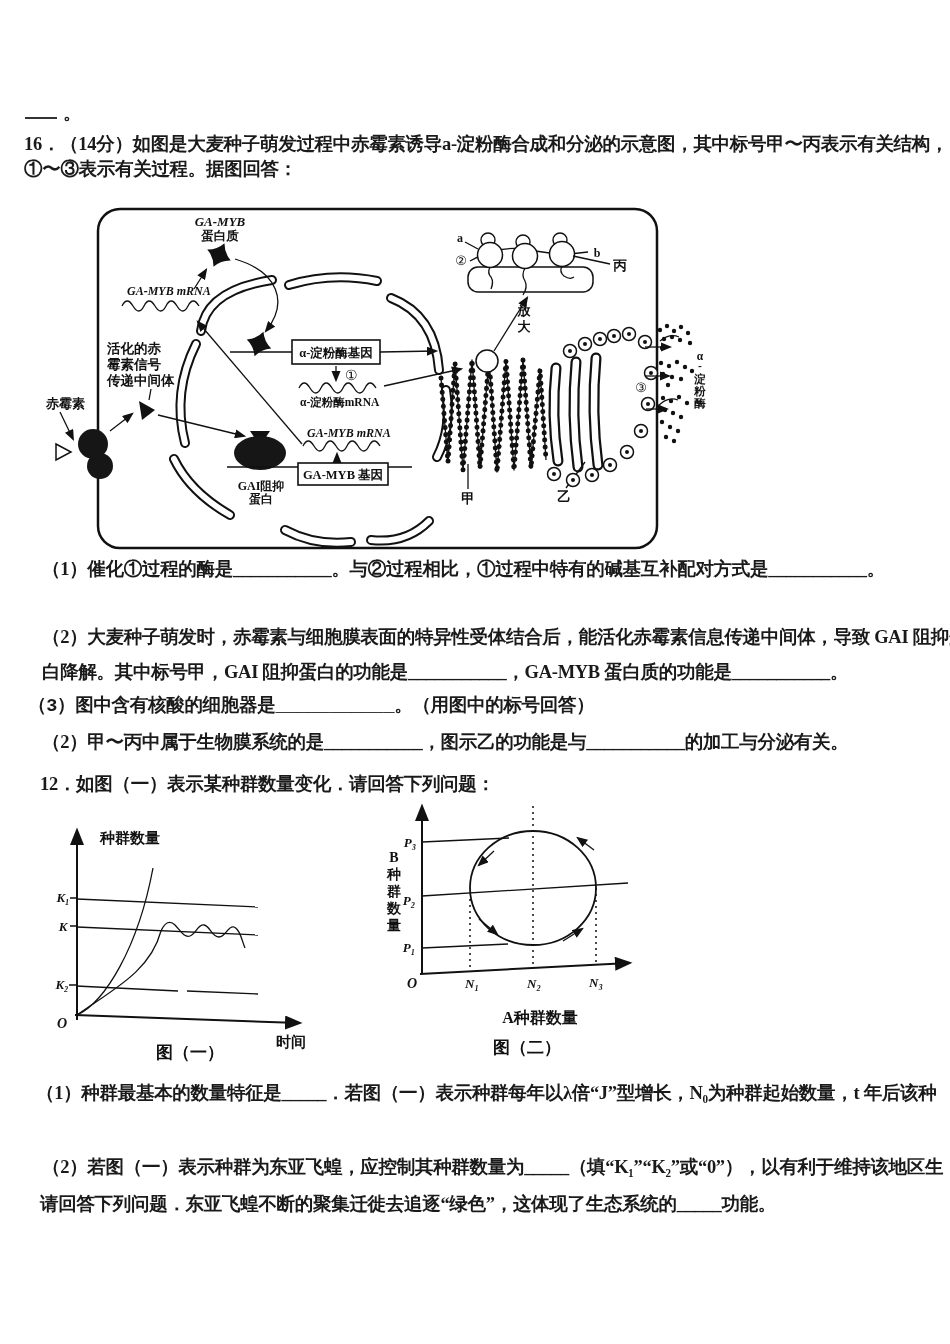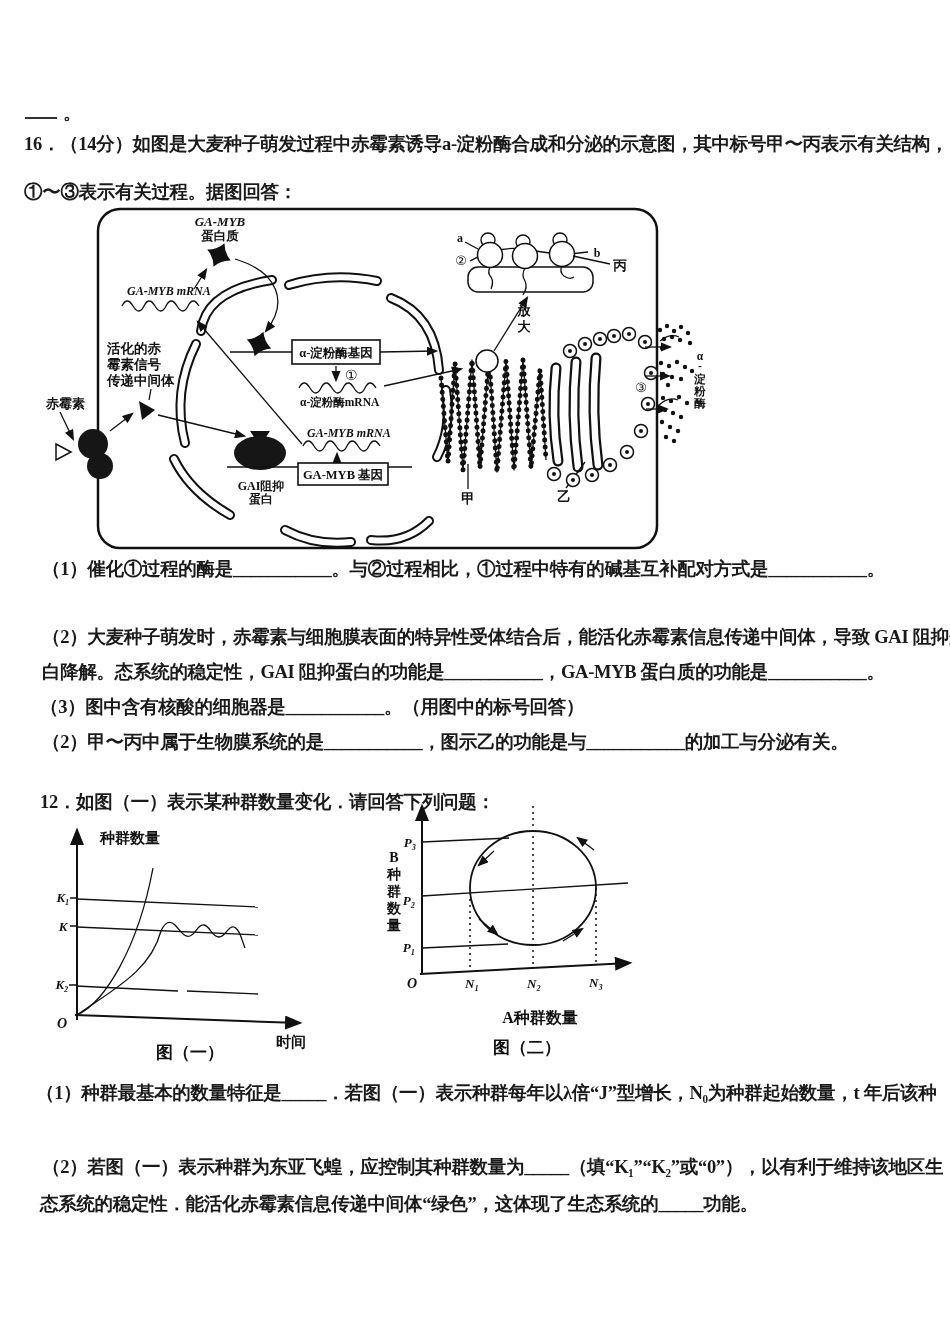--- a/index.html
+++ b/index.html
@@ -22,21 +22,21 @@
   .beads{stroke:#111;fill:none;stroke-width:5;stroke-linecap:round;stroke-dasharray:0.1 7;}
 </style>
 </head>
 <body>
 
 <div id="page">
 
   <div class="line" style="left:25px;top:100px;"><span class="ul-blank"></span><span>。</span></div>
 
   <div class="line" style="left:24px;top:131px;">16．（14分）如图是大麦种子萌发过程中赤霉素诱导a-淀粉酶合成和分泌的示意图，其中标号甲〜丙表示有关结构，</div>
-  <div class="line" style="left:24px;top:179px;">①〜③表示有关过程。据图回答：</div>
+  <div class="line" style="left:24px;top:156px;">①〜③表示有关过程。据图回答：</div>
 
   <svg style="left:38px;top:200px;" width="692" height="365" viewBox="38 200 692 365">
     <defs>
       <marker id="ahc" viewBox="0 0 10 8" refX="8" refY="4" markerWidth="9" markerHeight="7" orient="auto">
         <path d="M0,0L10,4L0,8z" fill="#111"></path>
       </marker>
     </defs>
 
     <rect x="98" y="209" width="559" height="339" rx="22" fill="#fff" stroke="#111" stroke-width="2.5"></rect>
 
@@ -263,24 +263,24 @@
       <text x="700" y="360" font-size="11.5" class="t-b" text-anchor="middle">α</text>
       <text x="700" y="370" font-size="11.5" class="t-b" text-anchor="middle">-</text>
       <text x="700" y="383" font-size="11.5" class="t-b" text-anchor="middle">淀</text>
       <text x="700" y="395" font-size="11.5" class="t-b" text-anchor="middle">粉</text>
       <text x="700" y="407" font-size="11.5" class="t-b" text-anchor="middle">酶</text>
     </g>
   </svg>
 
   <div class="line" style="left:42px;top:556px;">（1）催化①过程的酶是___________。与②过程相比，①过程中特有的碱基互补配对方式是___________。</div>
   <div class="line" style="left:42px;top:624px;">（2）大麦种子萌发时，赤霉素与细胞膜表面的特异性受体结合后，能活化赤霉素信息传递中间体，导致 GAI 阻抑蛋</div>
-  <div class="line" style="left:42px;top:659px;">白降解。态系统的稳定性，GAI 阻抑蛋白的功能是___________，GA-MYB 蛋白质的功能是___________。</div>
-  <div class="line" style="left:40px;top:694px;">（3）图中含有核酸的细胞器是___________。（用图中的标号回答）</div>
+  <div class="line" style="left:42px;top:659px;">白降解。其中标号甲，GAI 阻抑蛋白的功能是___________，GA-MYB 蛋白质的功能是___________。</div>
+  <div class="line" style="left:28px;top:694px;font-family:Liberation Mono, monospace;">（3）图中含有核酸的细胞器是___________。（用图中的标号回答）</div>
   <div class="line" style="left:42px;top:729px;">（2）甲〜丙中属于生物膜系统的是___________，图示乙的功能是与___________的加工与分泌有关。</div>
-  <div class="line" style="left:40px;top:789px;">12．如图（一）表示某种群数量变化．请回答下列问题：</div>
+  <div class="line" style="left:40px;top:771px;">12．如图（一）表示某种群数量变化．请回答下列问题：</div>
 
   <svg style="left:42px;top:815px;" width="290" height="250" viewBox="42 815 290 250">
     <defs>
       <marker id="ah1" viewBox="0 0 10 8" refX="8" refY="4" markerWidth="9" markerHeight="7" orient="auto">
         <path d="M0,0L10,4L0,8z" fill="#111"></path>
       </marker>
     </defs>
     <path class="stroke" d="M77,1020 V831" marker-end="url(#ah1)"></path>
     <path class="stroke" d="M75,1015 L299,1023" marker-end="url(#ah1)"></path>
     <text x="100" y="843" font-size="15" class="t-b">种群数量</text>
@@ -334,15 +334,15 @@
     <text x="412" y="988" font-size="14" class="t-b t-i" text-anchor="middle">O</text>
     <text x="472" y="988" font-size="13" class="t-b t-i" text-anchor="middle">N₁</text>
     <text x="534" y="988" font-size="13" class="t-b t-i" text-anchor="middle">N₂</text>
     <text x="596" y="987" font-size="13" class="t-b t-i" text-anchor="middle">N₃</text>
     <text x="540" y="1023" font-size="16" class="t-b" text-anchor="middle">A种群数量</text>
     <text x="527" y="1053" font-size="17" class="t-b" text-anchor="middle">图（二）</text>
   </svg>
 
   <div class="line" style="left:36px;top:1080px;">（1）种群最基本的数量特征是_____．若图（一）表示种群每年以λ倍“J”型增长，N₀为种群起始数量，t 年后该种</div>
   <div class="line" style="left:42px;top:1154px;">（2）若图（一）表示种群为东亚飞蝗，应控制其种群数量为_____（填“K₁”“K₂”或“0”），以有利于维持该地区生</div>
-  <div class="line" style="left:40px;top:1191px;">态系统的稳定性．能活化赤霉素信息传递中间体“绿色”，这体现了生态系统的_____功能。</div>
+  <div class="line" style="left:40px;top:1191px;">请回答下列问题．东亚飞蝗不断的聚集迁徙去追逐“绿色”，这体现了生态系统的_____功能。</div>
 
 </div>
 
 </body></html>

